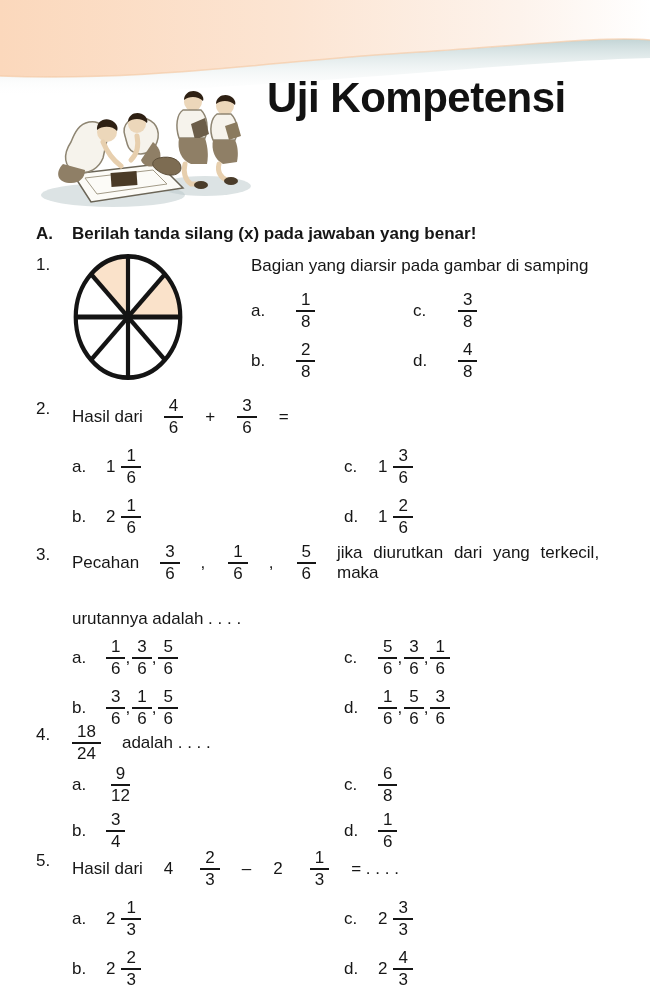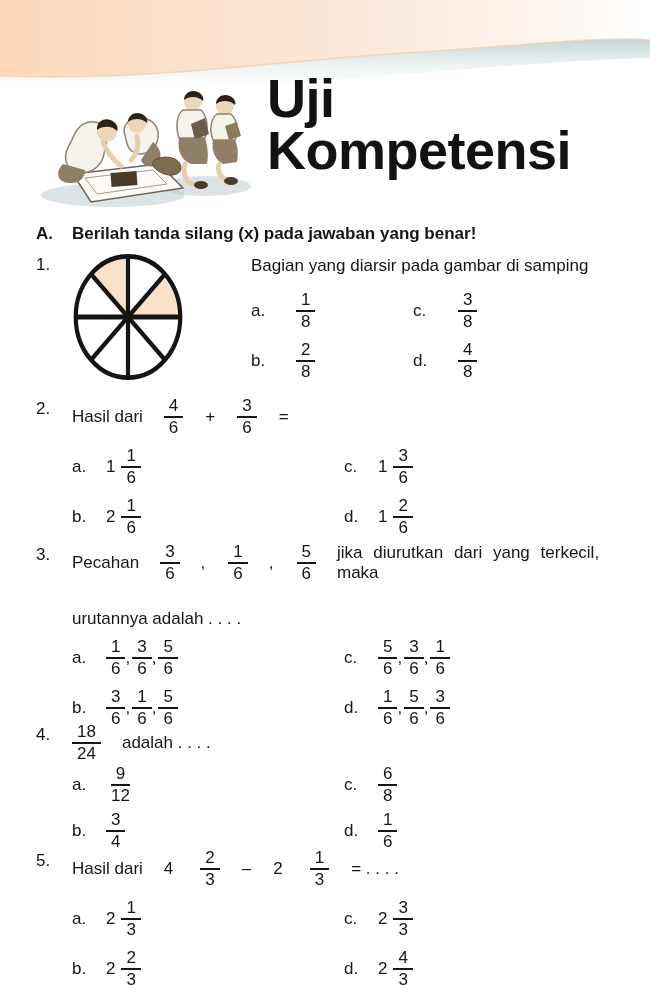--- a/index.html
+++ b/index.html
@@ -2,21 +2,21 @@
 <html><head>
 <meta charset="utf-8">
 <style>
   html,body{margin:0;padding:0;background:#ffffff;}
   .page{position:relative;width:650px;height:1004px;background:#ffffff;overflow:hidden;
         font-family:"Liberation Sans",sans-serif;font-size:17px;color:#161616;}
 
   
   .hdr-wave{position:absolute;top:0;left:0;}
   .illus{position:absolute;top:80px;left:32px;}
-  .title{position:absolute;left:267px;top:72px;font-size:54px;font-weight:bold;
+  .title{position:absolute;left:267px;top:72px;font-size:42px;font-weight:bold;
          line-height:52px;letter-spacing:-0.5px;color:#121212;}
 
   
   .secA{position:absolute;left:36px;top:224px;right:30px;display:flex;font-weight:bold;}
   .secA .lab{width:36px;flex:none;}
 
   
   .q{position:absolute;left:36px;right:34px;display:flex;}
   .qnum{width:36px;flex:none;line-height:25px;}
   .qbody{flex:1;min-width:0;}

